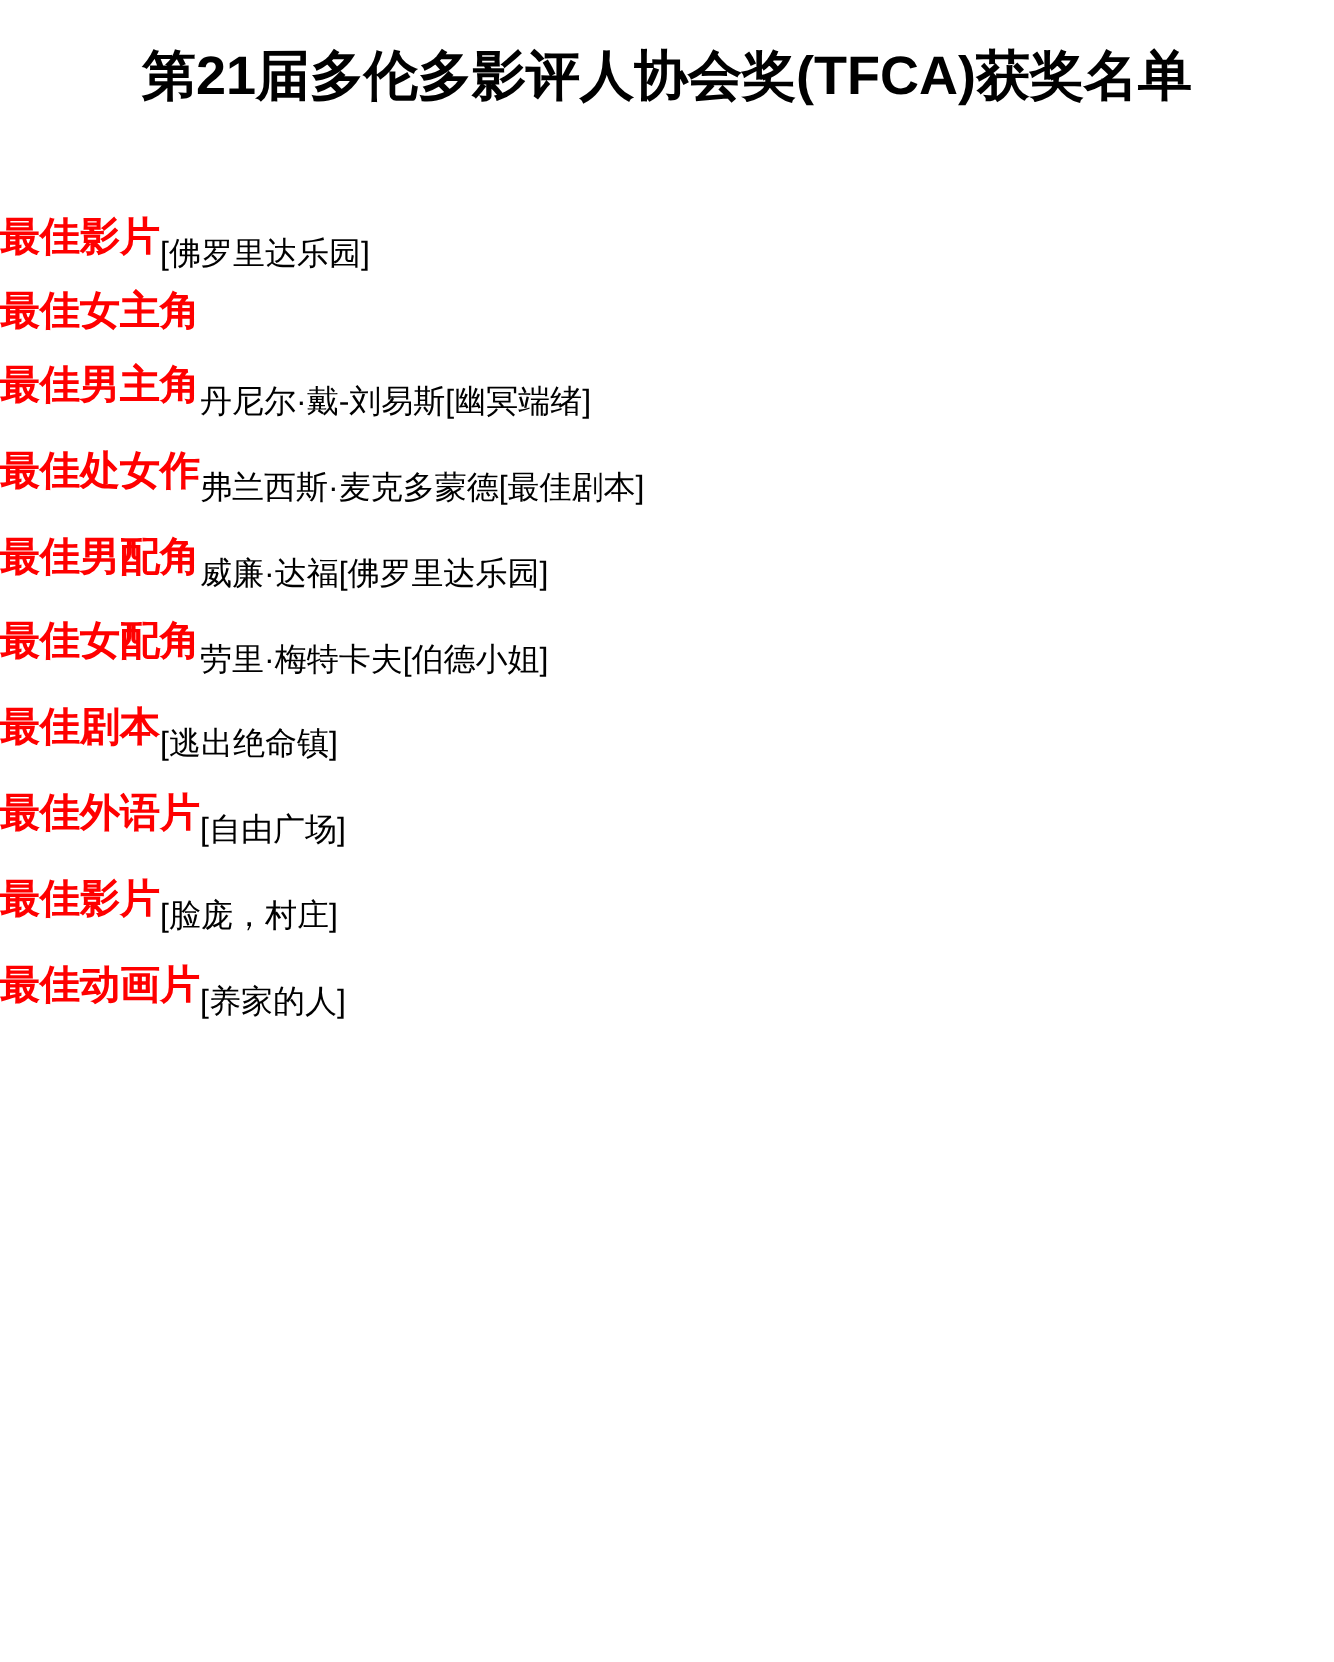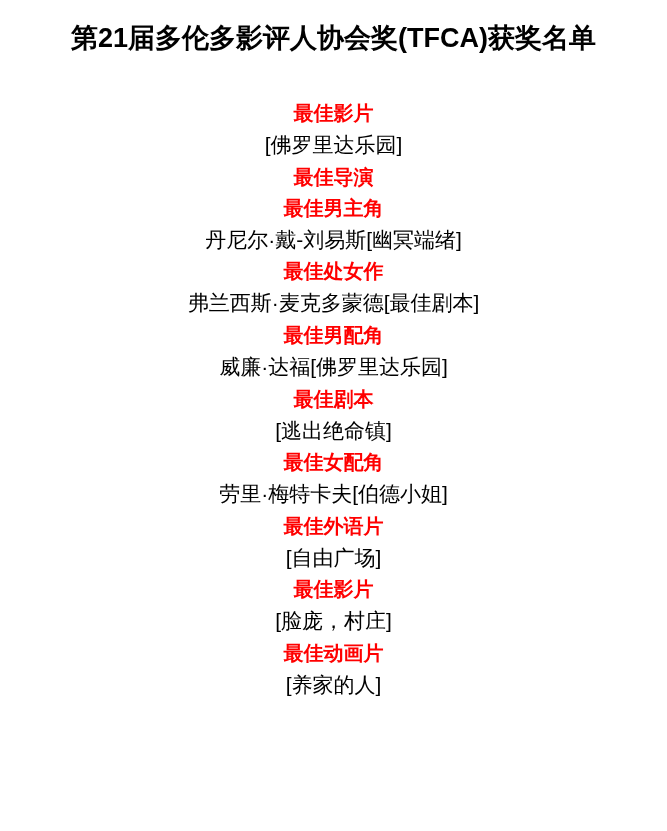--- a/index.html
+++ b/index.html
@@ -31,80 +31,81 @@
     white-space: nowrap;
   }
   .list {
     margin-top: 44px;
     display: flex;
     flex-direction: column;
     align-items: center;
   }
   .entry {
     display: flex;
-    flex-direction: column;
+    flex-direction: row;
     align-items: center;
     width: 100%;
   }
   .category {
     color: #ff0000;
     font-size: 20px;
     font-weight: bold;
     line-height: 1.55;
     text-align: center;
   }
   .winner {
     color: #000000;
-    font-size: 21px;
+    font-size: 16px;
     font-weight: normal;
     line-height: 1.55;
     text-align: center;
+    margin-top: 18px;
   }
 </style>
 </head>
 <body>
 
 <div class="page">
 
   <div class="title">第21届多伦多影评人协会奖(TFCA)获奖名单</div>
 
   <div class="list">
 
     <div class="entry">
       <div class="category">最佳影片</div>
       <div class="winner">[佛罗里达乐园]</div>
     </div>
 
     <div class="entry">
-      <div class="category">最佳导演</div>
+      <div class="category">最佳女主角</div>
     </div>
 
     <div class="entry">
       <div class="category">最佳男主角</div>
       <div class="winner">丹尼尔·戴-刘易斯[幽冥端绪]</div>
     </div>
 
     <div class="entry">
       <div class="category">最佳处女作</div>
       <div class="winner">弗兰西斯·麦克多蒙德[最佳剧本]</div>
     </div>
 
     <div class="entry">
       <div class="category">最佳男配角</div>
       <div class="winner">威廉·达福[佛罗里达乐园]</div>
     </div>
 
     <div class="entry">
-      <div class="category">最佳剧本</div>
-      <div class="winner">[逃出绝命镇]</div>
+      <div class="category">最佳女配角</div>
+      <div class="winner">劳里·梅特卡夫[伯德小姐]</div>
     </div>
 
     <div class="entry">
-      <div class="category">最佳女配角</div>
-      <div class="winner">劳里·梅特卡夫[伯德小姐]</div>
+      <div class="category">最佳剧本</div>
+      <div class="winner">[逃出绝命镇]</div>
     </div>
 
     <div class="entry">
       <div class="category">最佳外语片</div>
       <div class="winner">[自由广场]</div>
     </div>
 
     <div class="entry">
       <div class="category">最佳影片</div>
       <div class="winner">[脸庞，村庄]</div>

